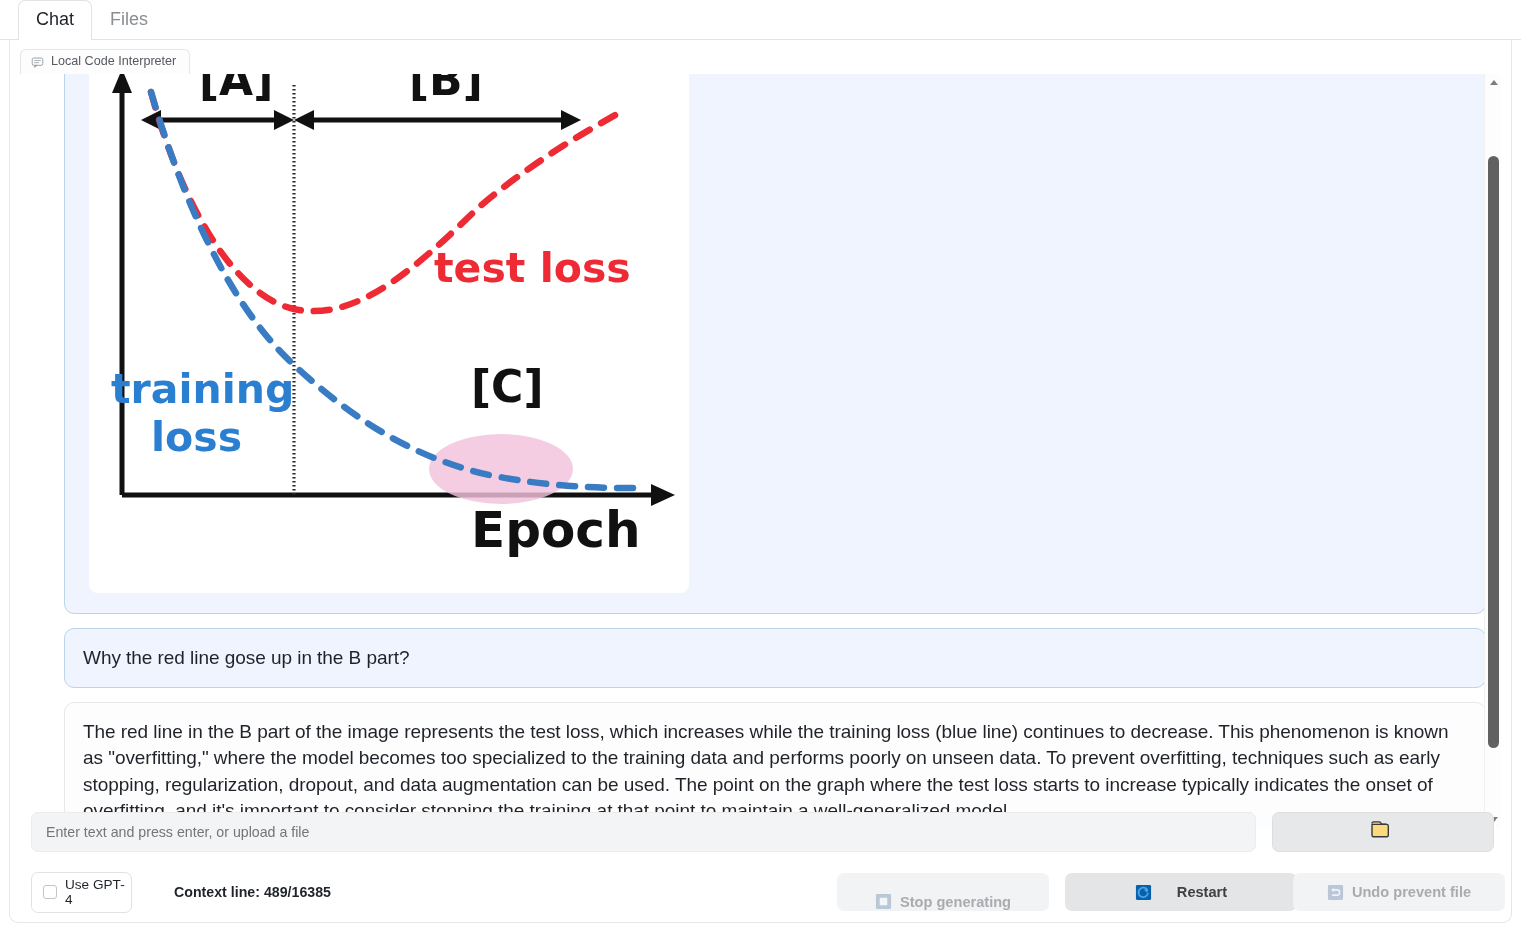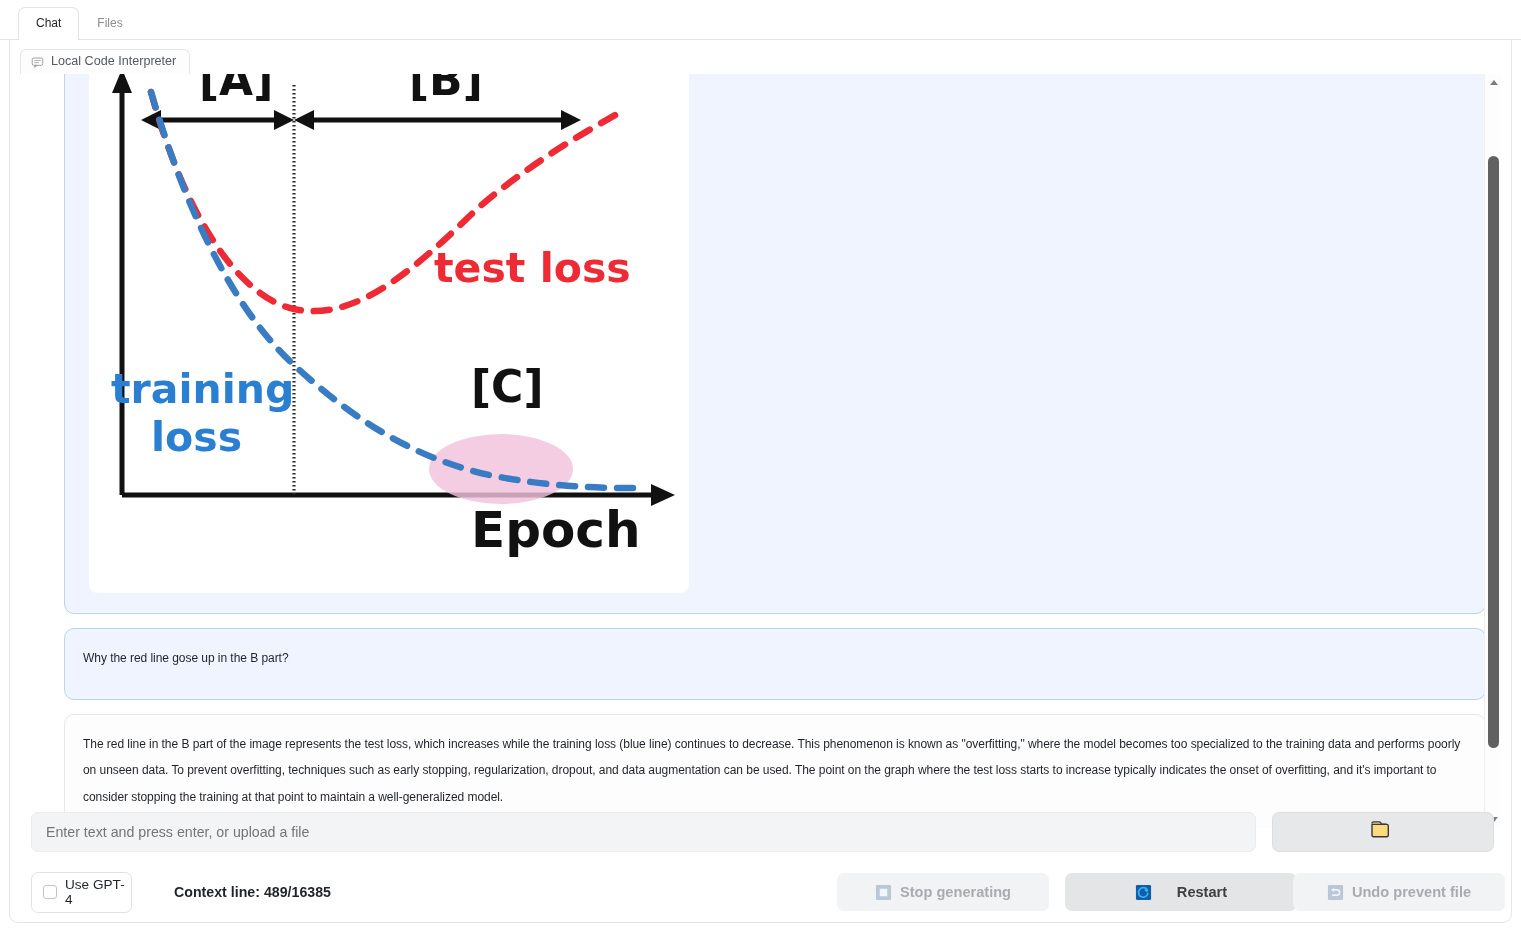--- a/index.html
+++ b/index.html
@@ -12,21 +12,21 @@
   }
 
   
   #tabbar {
     position: absolute; left: 0; top: 0; width: 1521px; height: 40px;
     background: #ffffff;
     border-bottom: 1px solid #e3e3e3;
     display: flex; align-items: flex-end; padding-left: 18px;
   }
   .tab {
-    font-size: 12px; color: #8a8d91;
+    font-size: 18px; color: #8a8d91;
     padding: 9px 17px 10px 17px;
     border: 1px solid transparent; border-bottom: none;
     border-radius: 7px 7px 0 0;
     position: relative; top: 1px;
     cursor: pointer; line-height: 1.1;
   }
   .tab.active {
     color: #1f2329; background: #ffffff;
     border-color: #e3e3e3; border-bottom-color: #ffffff;
   }
@@ -78,22 +78,22 @@
   }
   .msg.user {
     background: #eff4fe;
     border: 1px solid #bcd5ea;
   }
   .msg.bot {
     background: #fdfdfd;
     border: 1px solid #e8e8e8;
   }
   .msg-text {
-    font-size: 12px; color: #1f2329; line-height: 26.2px;
-    padding: 16px 20px 28px 18px;
+    font-size: 19px; color: #1f2329; line-height: 26.2px;
+    padding: 16px 20px 16px 18px;
     letter-spacing: -0.05px;
   }
 
   
   #img-msg { padding: 0; }
   #img-card {
     margin: 10px 0 20px 24px;
     width: 600px; height: 546px;
     background: #ffffff;
     border-radius: 9px;
@@ -171,21 +171,21 @@
   }
   #ctxtoken b { font-weight: 700; }
   #ctxtoken span { font-weight: 700; }
 
   .action-btn {
     height: 38px; border-radius: 7px;
     display: flex; align-items: center; justify-content: center; gap: 8px;
     font-size: 14.6px; cursor: pointer; border: 1px solid transparent;
   }
   #stop-btn   { position: absolute; left: 806px; top: 3px; width: 212px;
-                background: #f2f3f4; color: #a9acaf; font-weight: 700; }
+                background: #f2f3f4; color: #a9acaf; font-weight: 700; align-items: flex-end; }
   #restart-btn{ position: absolute; left: 1034px; top: 3px; width: 232px;
                 background: #e3e5e7; color: #404040; font-weight: 700; gap: 25px; }
   #undo-btn   { position: absolute; left: 1262px; top: 3px; width: 212px;
                 background: #f2f3f4; color: #a9acaf; font-weight: 700; }
   .btn-ico { width: 17px; height: 17px; flex: 0 0 17px; }
   .btn-ico svg { display: block; }
 </style>
 </head>
 <body>
 

